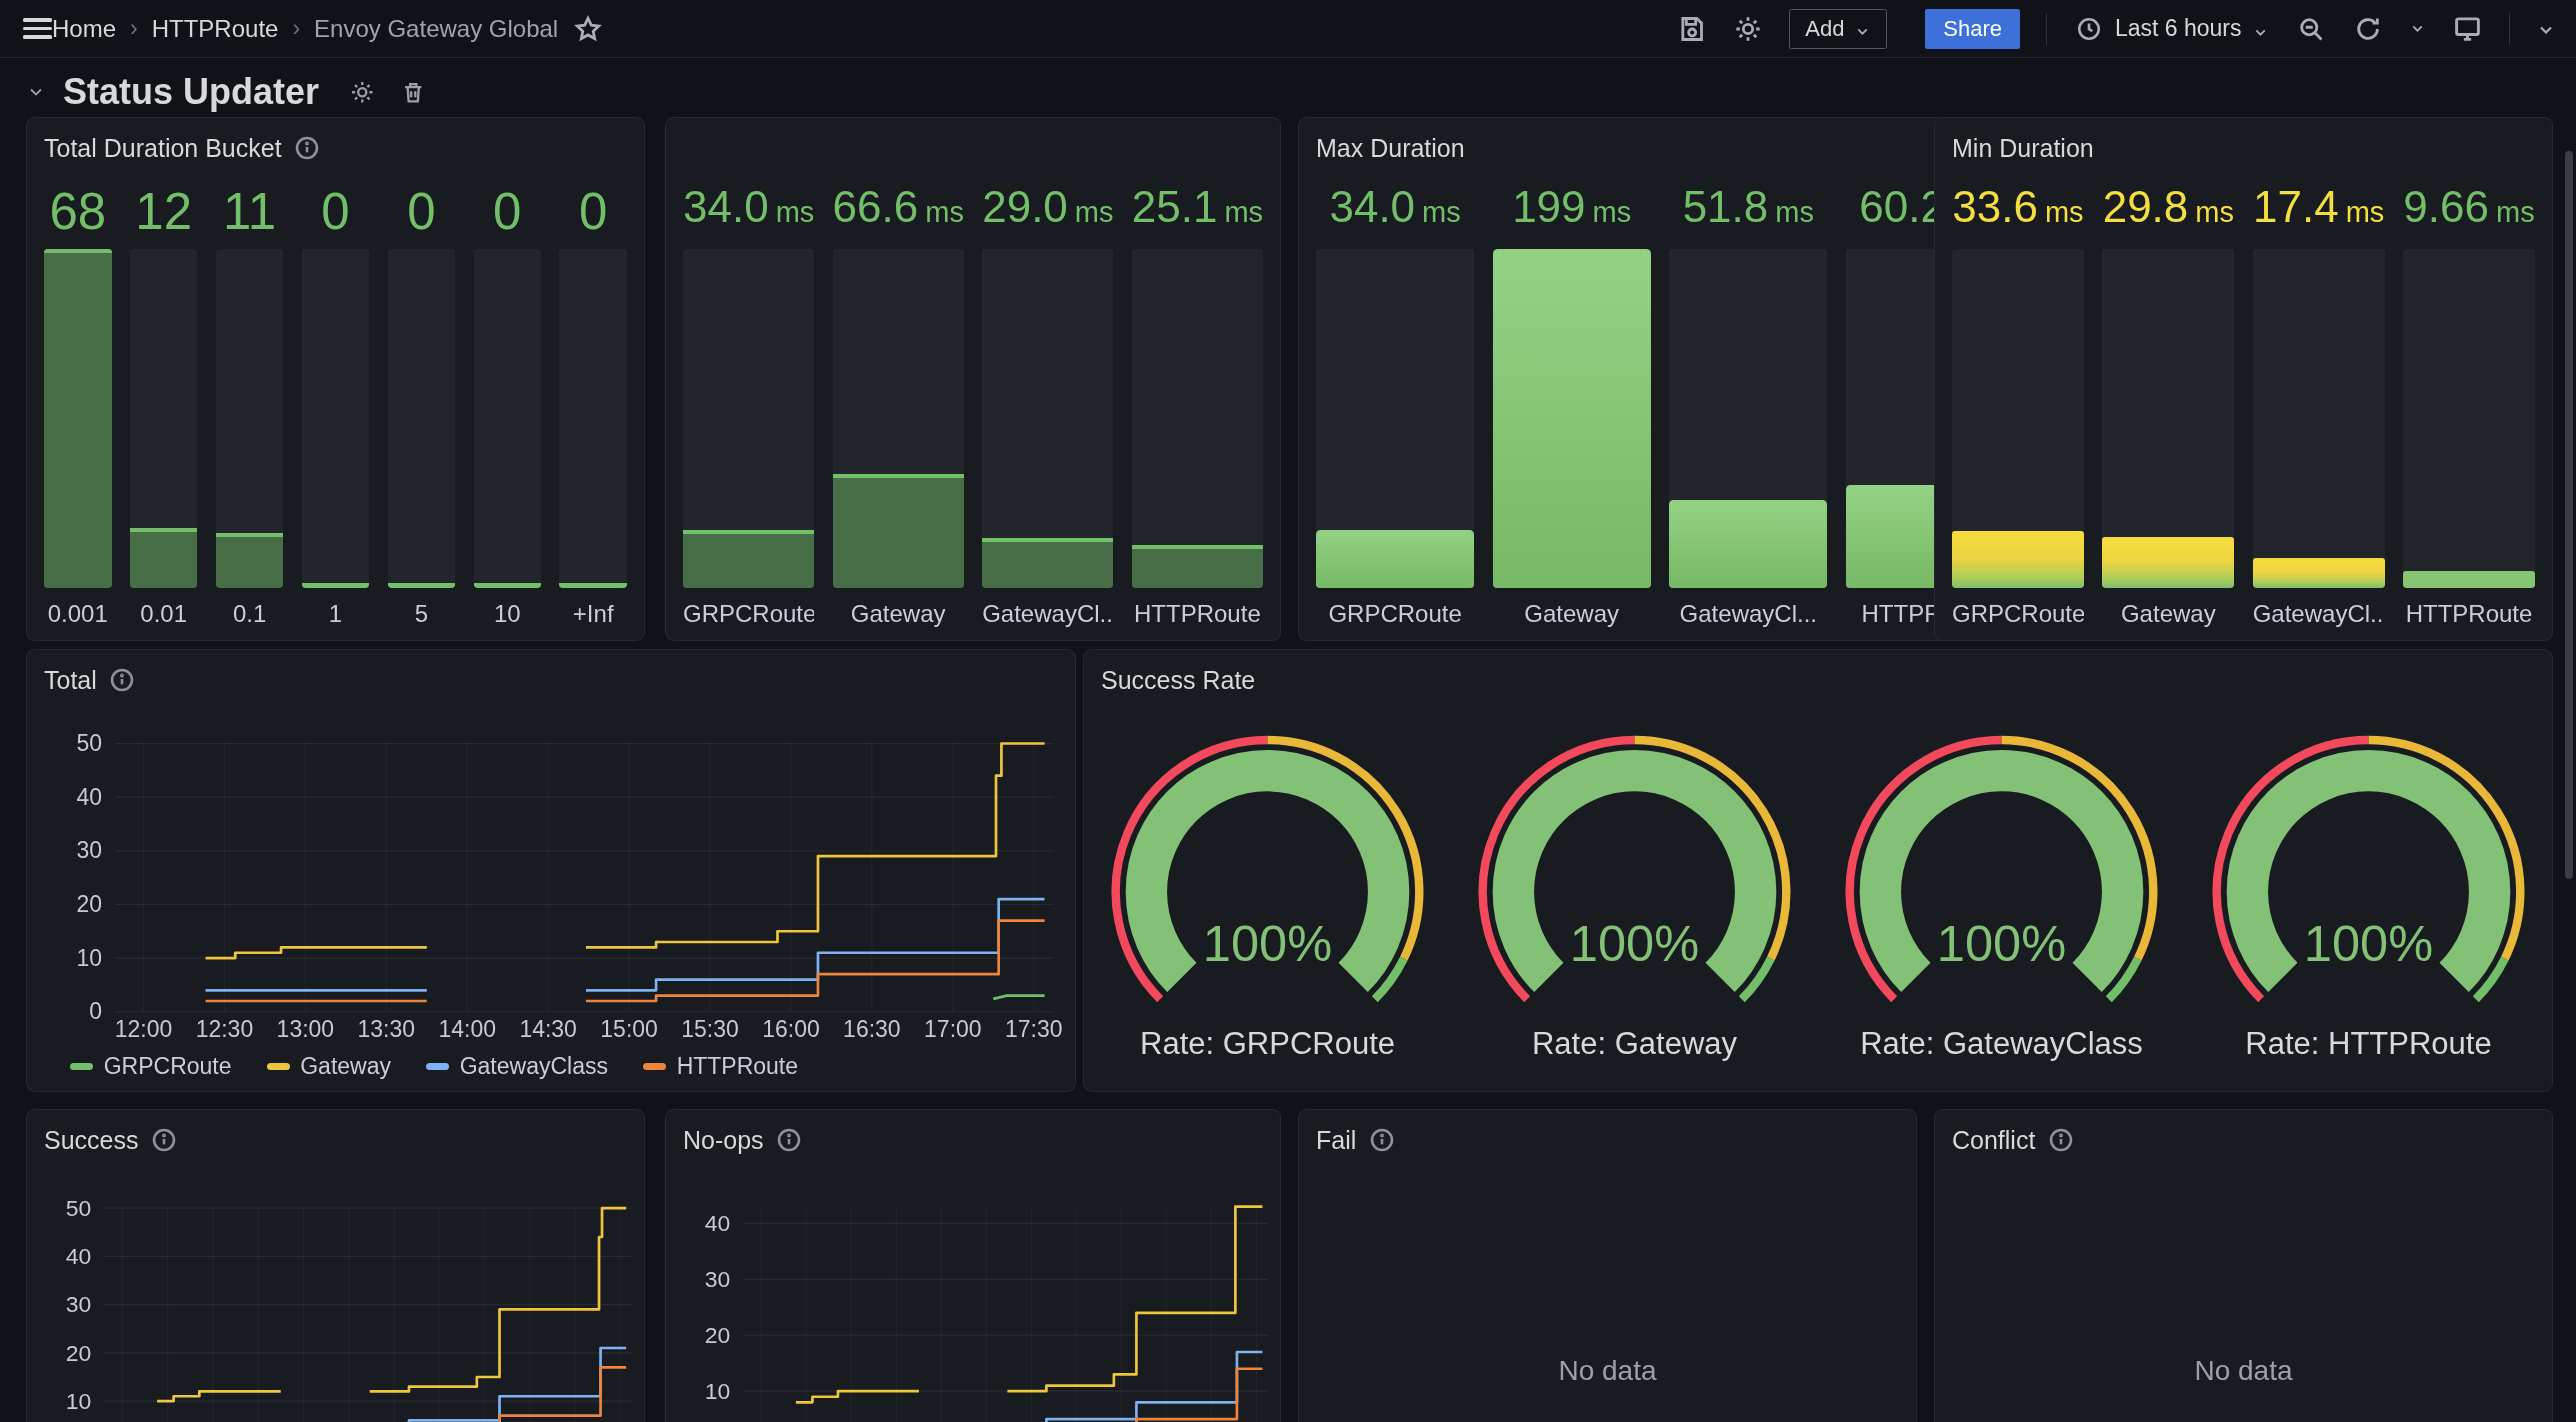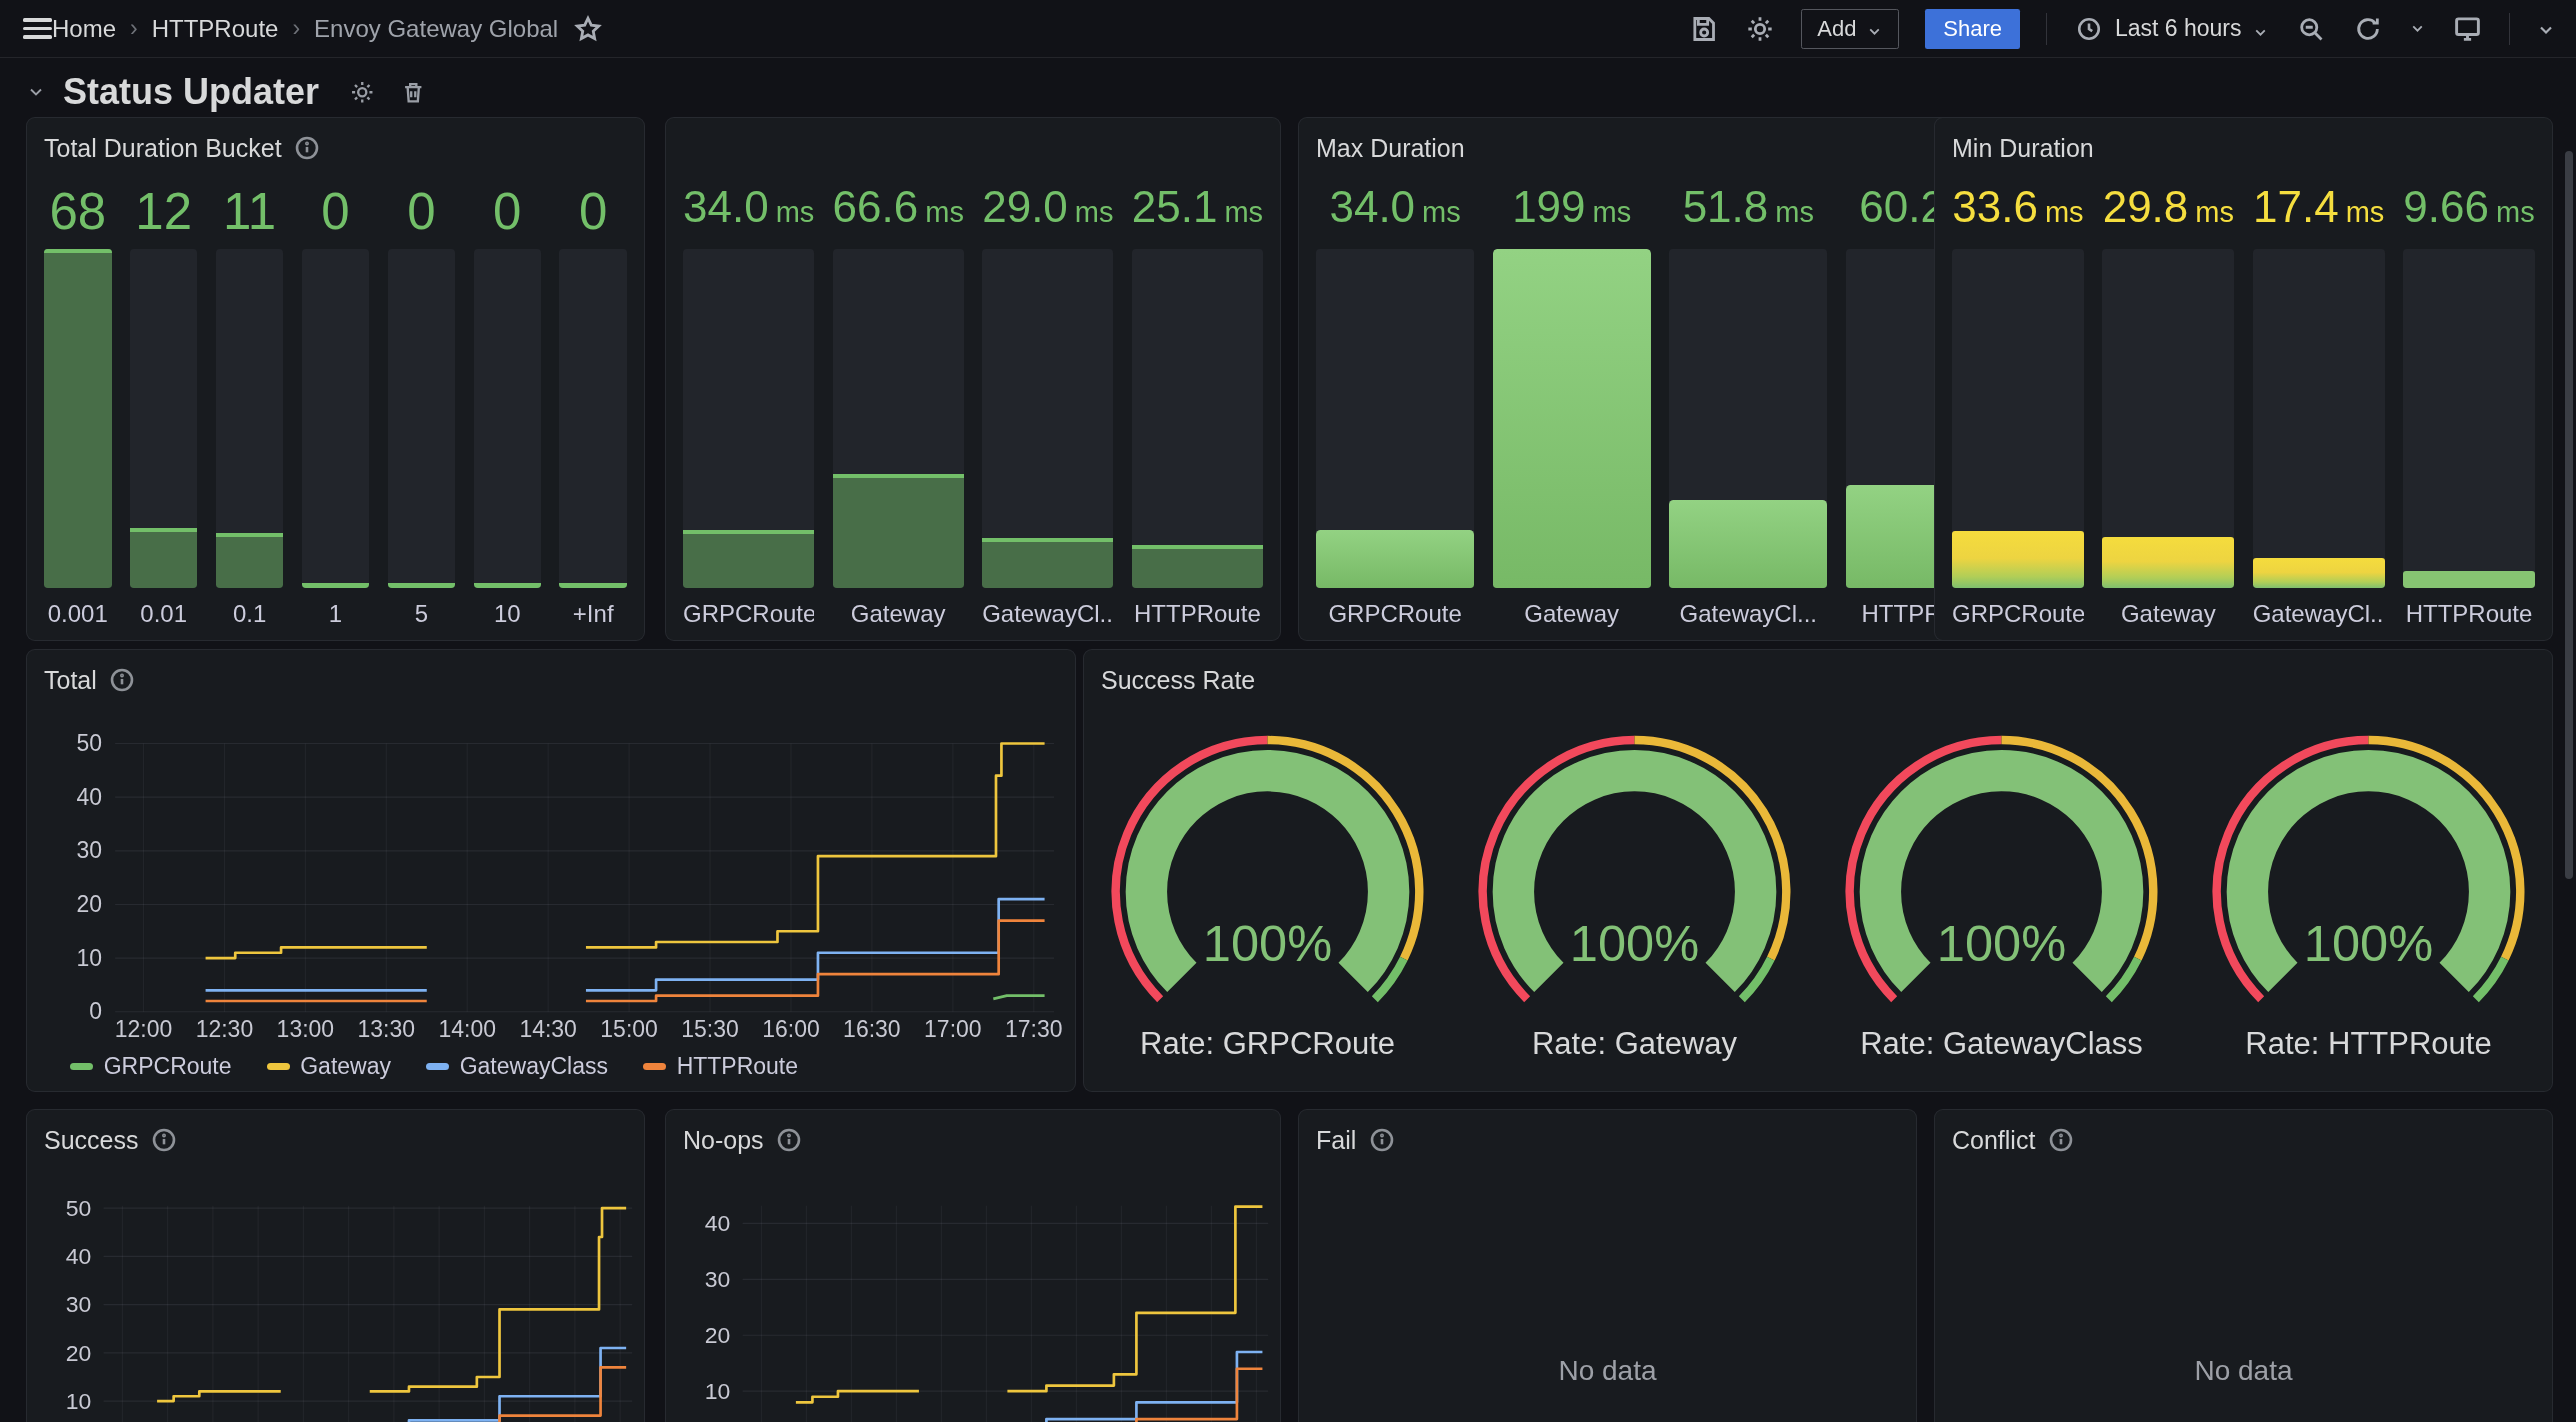--- a/index.html
+++ b/index.html
@@ -120,21 +120,21 @@
           <circle cx="12" cy="12" r="4"></circle>
           <path d="M12 2v3M12 19v3M2 12h3M19 12h3M4.9 4.9l2.1 2.1M17 17l2.1 2.1M19.1 4.9L17 7M7 17l-2.1 2.1"></path>
         </svg>
     </span>
     <button class="btn-add">
       <span>Add</span>
       <span class="chev"><svg viewBox="0 0 24 24" width="17" height="17">
             <path d="M6 9l6 6 6-6"></path>
           </svg></span>
     </button>
-    <button class="btn-share" style="background:#3d71d9;" title="Share">Share</button>
+    <button class="btn-share" style="background:#3d71d9;margin-left:12px;" title="Share">Share</button>
     <div class="v-divider"></div>
     <div class="time-picker">
       <span class="nav-icon">
         <svg width="26" height="26" viewBox="0 0 24 24">
             <circle cx="12" cy="12" r="9"></circle>
             <path d="M12 7v5l3 2"></path>
           </svg>
       </span>
       <span>Last 6 hours</span>
       <span class="chev"><svg viewBox="0 0 24 24" width="17" height="17">

